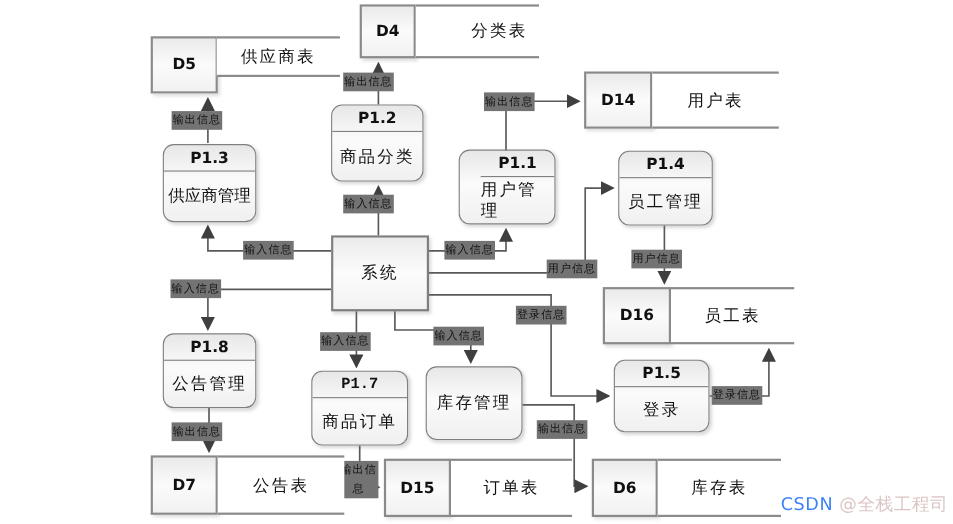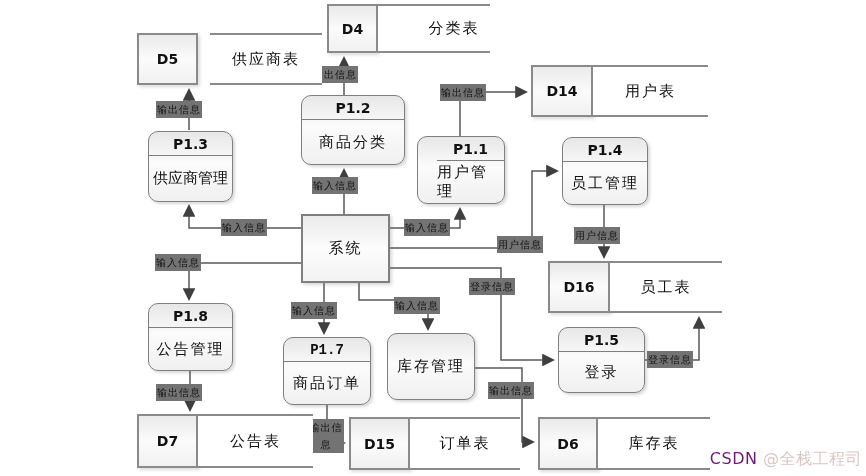--- a/index.html
+++ b/index.html
@@ -46,21 +46,21 @@
   
   .flbl{
     position:absolute;background:#737373;font-size:10px;letter-spacing:1px;
     line-height:17px;white-space:nowrap;padding:0 1px;
   }
   .flbl.wrap{white-space:normal;word-break:break-all;width:34px;text-align:center;letter-spacing:1px;}
   
   #watermark{
     position:absolute;right:4px;bottom:6px;font-size:16px;letter-spacing:.5px;white-space:nowrap;
   }
-  #watermark .wm-csdn{color:#701a75;}
+  #watermark .wm-csdn{color:#3b82f6;}
   #watermark .wm-author{color:#dcc6c4;}
 </style>
 </head>
 <body>
 
 <div id="canvas">
 
   <svg id="lines" width="866" height="476" viewBox="0 0 866 476">
     <defs>
       <marker id="arr" viewBox="0 0 10 10" refX="8.5" refY="5" markerWidth="8.5" markerHeight="8.5" orient="auto-start-reverse">
@@ -98,21 +98,21 @@
   <div class="flbl" style="left:469px;top:278px;">登录信息</div>
   <div class="flbl" style="left:647px;top:351px;">登录信息</div>
   <div class="flbl" style="left:155px;top:254px;">输入信息</div>
   <div class="flbl" style="left:291px;top:302px;">输入信息</div>
   <div class="flbl" style="left:394px;top:297px;">输入信息</div>
   <div class="flbl" style="left:156px;top:384px;">输出信息</div>
   <div class="flbl wrap" style="left:308px;top:419px;">输出信息</div>
   <div class="flbl" style="left:488px;top:382px;">输出信息</div>
 
   <div class="store-cell" style="left:137px;top:33px;width:61px;height:52px;">D5</div>
-  <div class="store-ext" style="left:210px;top:33px;width:112px;height:52px;text-align:center;">供应商表</div>
+  <div class="store-ext" style="left:197px;top:33px;width:112px;height:37px;text-align:center;">供应商表</div>
 
   <div class="store-cell" style="left:327px;top:4px;width:51px;height:49px;">D4</div>
   <div class="store-ext" style="left:378px;top:4px;width:112px;height:49px;padding-left:40px;">分类表</div>
 
   <div class="store-cell" style="left:531px;top:65px;width:62px;height:52px;">D14</div>
   <div class="store-ext" style="left:593px;top:65px;width:115px;height:52px;">用户表</div>
 
   <div class="store-cell" style="left:548px;top:261px;width:62px;height:52px;">D16</div>
   <div class="store-ext" style="left:610px;top:261px;width:112px;height:52px;">员工表</div>
 
@@ -122,21 +122,21 @@
   <div class="store-cell" style="left:349px;top:417px;width:61px;height:53px;">D15</div>
   <div class="store-ext" style="left:410px;top:417px;width:110px;height:53px;">订单表</div>
 
   <div class="store-cell" style="left:538px;top:417px;width:60px;height:53px;">D6</div>
   <div class="store-ext" style="left:598px;top:417px;width:112px;height:53px;">库存表</div>
 
   <div class="proc" style="left:148px;top:131px;width:85px;height:71px;">
     <div class="hd">P1.3</div>
     <div class="bd" style="letter-spacing:0;">供应商管理</div>
   </div>
-  <div class="proc" style="left:301px;top:95px;width:104px;height:70px;">
+  <div class="proc" style="left:301px;top:95px;width:84px;height:70px;">
     <div class="hd">P1.2</div>
     <div class="bd">商品分类</div>
   </div>
   <div class="proc" style="left:417px;top:136px;width:88px;height:68px;padding-left:19px;">
     <div class="hd">P1.1</div>
     <div class="bd">用户管理</div>
   </div>
   <div class="proc" style="left:562px;top:137px;width:86px;height:68px;">
     <div class="hd">P1.4</div>
     <div class="bd">员工管理</div>

